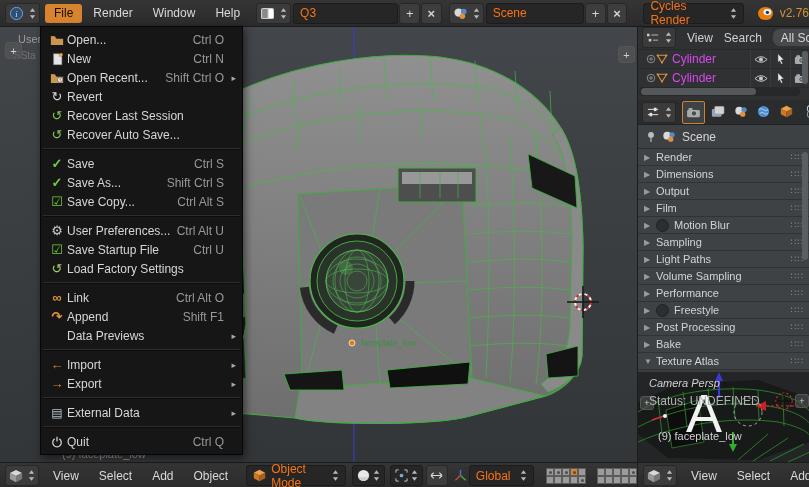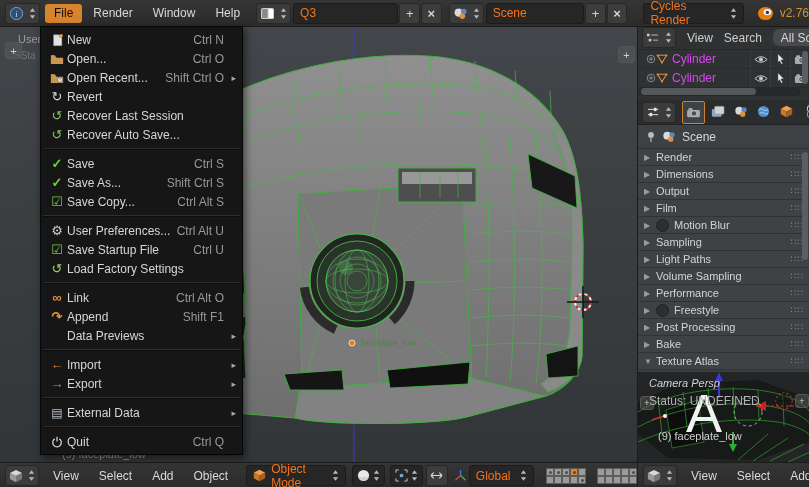--- a/index.html
+++ b/index.html
@@ -281,39 +281,39 @@
     <span class="vp-label" style="left:18px;top:7px;">User</span>
     <span class="vp-sublabel" style="left:14px;top:24px;">SSta</span>
     <div class="plus-btn" style="left:5px;top:16px;">+</div>
     <div class="plus-btn" style="left:618px;top:20px;">+</div>
     <span class="vp-info" style="left:62px;top:422px;">(9) faceplate_low</span>
   </div>
 
   <div id="file-menu" class="abs">
       <div class="fm-row">
         <span class="fm-ico icon">
+          <svg width="14" height="12" viewBox="0 0 16 13" xmlns="http://www.w3.org/2000/svg">
+            <path d="M1 3.2 h5 l1.5 2 H15 v7 H1 Z" fill="#c9974f"></path>
+            <path d="M1 3.2 v-1.4 h4.2 l1 1.4 Z" fill="#b9843c"></path>
+          </svg>
+        </span>
+        <span class="fm-label">Open...</span>
+        <span class="fm-short">Ctrl O</span>
+        <span class="fm-sub"></span>
+      </div>
+      <div class="fm-row">
+        <span class="fm-ico icon">
           <svg width="13" height="14" viewBox="0 0 14 16" xmlns="http://www.w3.org/2000/svg">
             <path d="M2.5 2 h6 l3.5 3.5 v9 h-9.5 Z" fill="#e3e3e3" stroke="#8a8a8a" stroke-width=".6"></path>
             <path d="M8.5 2 l3.5 3.5 h-3.5 Z" fill="#aeaeae"></path>
             <circle cx="11" cy="3" r="2" fill="#f2a33c"></circle>
           </svg>
         </span>
         <span class="fm-label">New</span>
         <span class="fm-short">Ctrl N</span>
-        <span class="fm-sub"></span>
-      </div>
-      <div class="fm-row">
-        <span class="fm-ico icon">
-          <svg width="14" height="12" viewBox="0 0 16 13" xmlns="http://www.w3.org/2000/svg">
-            <path d="M1 3.2 h5 l1.5 2 H15 v7 H1 Z" fill="#c9974f"></path>
-            <path d="M1 3.2 v-1.4 h4.2 l1 1.4 Z" fill="#b9843c"></path>
-          </svg>
-        </span>
-        <span class="fm-label">Open...</span>
-        <span class="fm-short">Ctrl O</span>
         <span class="fm-sub"></span>
       </div>
       <div class="fm-row">
         <span class="fm-ico icon">
           <svg width="14" height="12" viewBox="0 0 16 13" xmlns="http://www.w3.org/2000/svg">
             <path d="M1 3.2 h5 l1.5 2 H15 v7 H1 Z" fill="#c9974f"></path>
             <path d="M1 3.2 v-1.4 h4.2 l1 1.4 Z" fill="#b9843c"></path>
             <circle cx="11.5" cy="8.5" r="3" fill="#e8e8e8" stroke="#555" stroke-width=".7"></circle>
             <path d="M11.5 6.8 v1.7 l1.2 .8" stroke="#555" stroke-width=".7" fill="none"></path>
           </svg>

